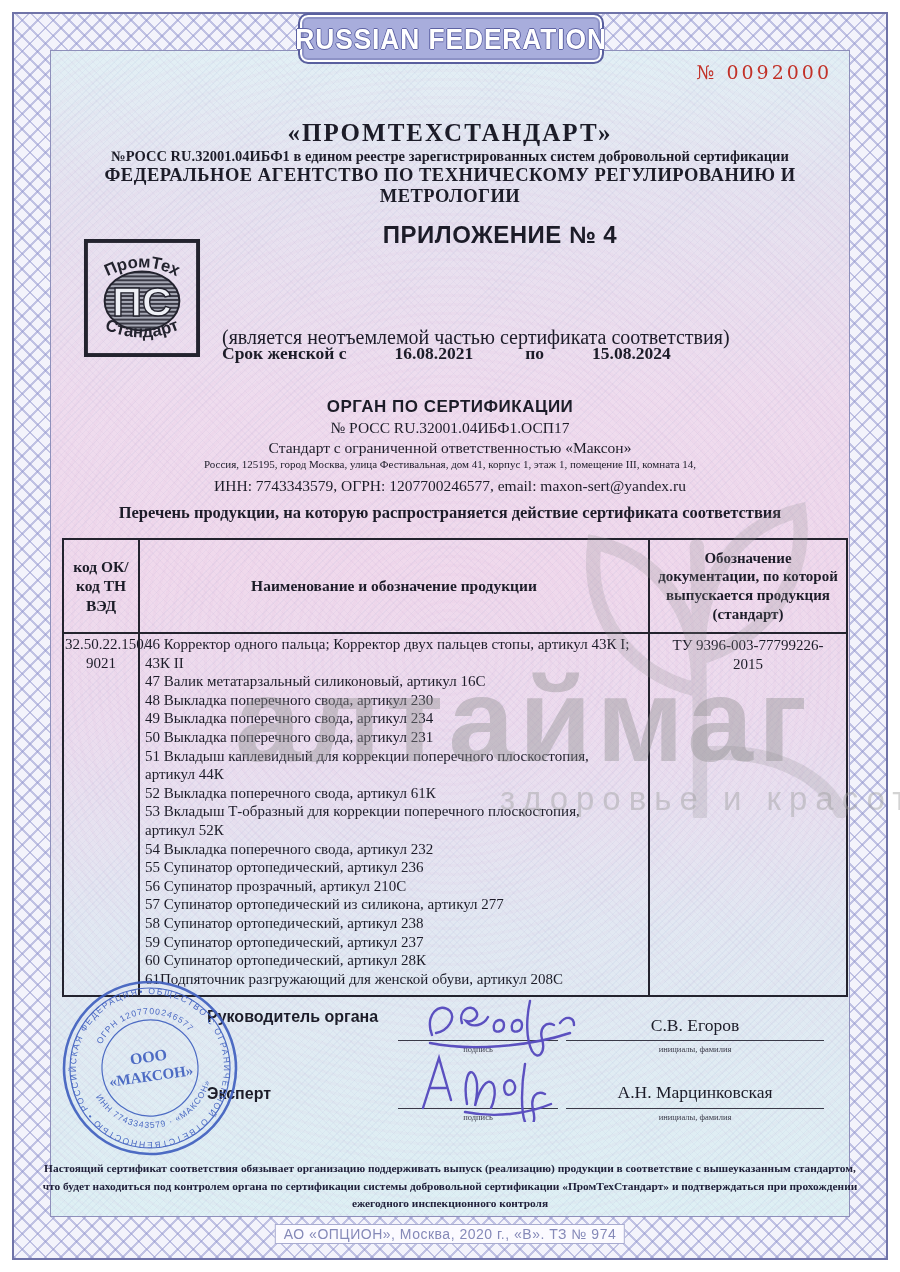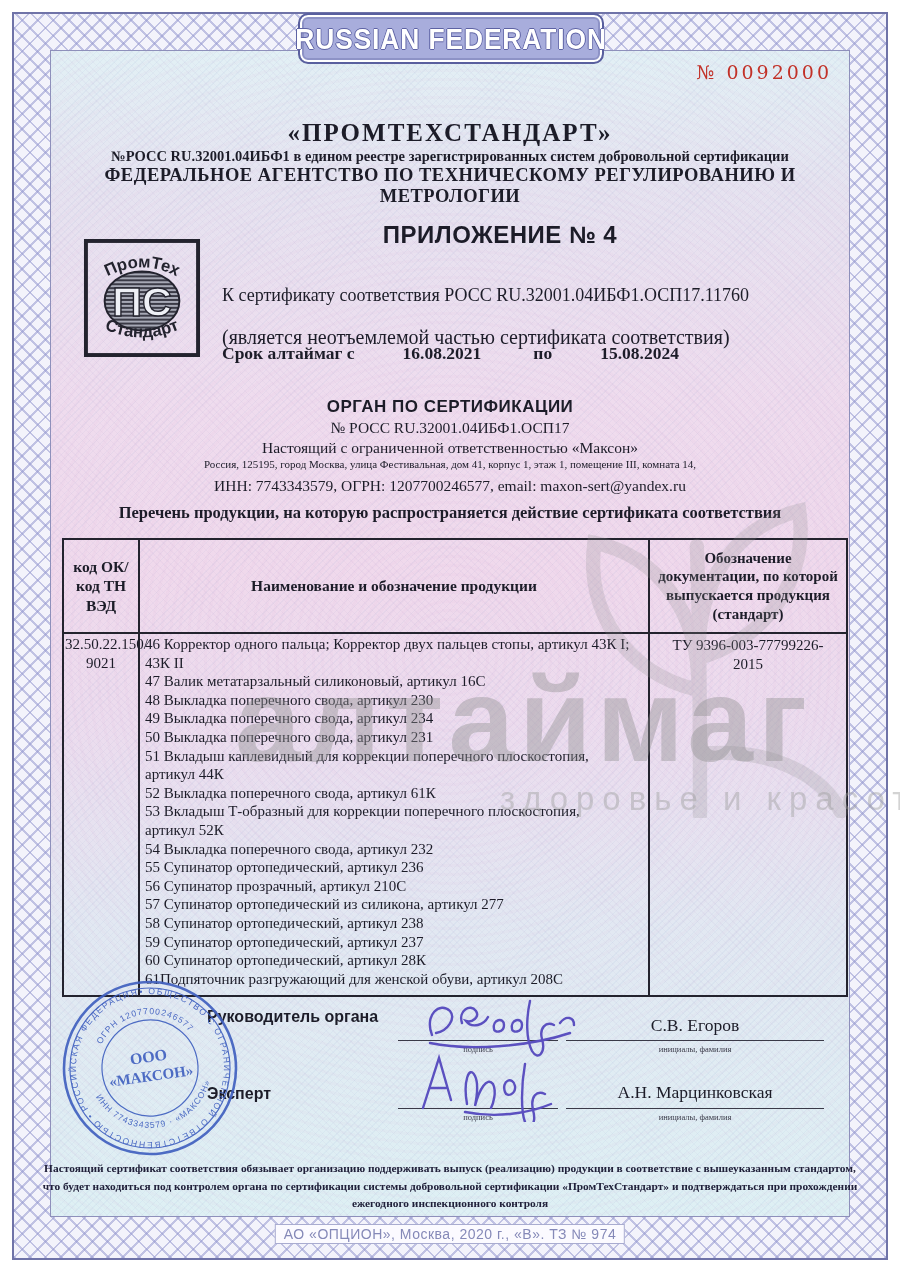--- a/index.html
+++ b/index.html
@@ -117,33 +117,32 @@
       <text font-family="Liberation Sans, sans-serif" font-weight="bold" font-size="42" fill="#eef0f6" stroke="#23232e" stroke-width="1.4" x="60" y="79" text-anchor="middle">ПС</text>
       <text font-family="Liberation Sans, sans-serif" font-weight="bold" font-size="17" fill="#23232e">
         <textPath href="#logoTopArc" startOffset="50%" text-anchor="middle">ПромТех</textPath>
       </text>
       <text font-family="Liberation Sans, sans-serif" font-weight="bold" font-size="17" fill="#23232e">
         <textPath href="#logoBottomArc" startOffset="50%" text-anchor="middle">Стандарт</textPath>
       </text>
     </svg>
   </div>
 
-  <div class="cert-ref1">К сертификату соответствия РОСС RU.32001.04ИБФ1.ОСП17.11760</div>
   <div class="cert-ref2">(является неотъемлемой частью сертификата соответствия)</div>
 
   <div class="validity">
-    <span>Срок алтаймаг с</span>
+    <span>Срок женской с</span>
     <span class="v-from">16.08.2021</span>
     <span class="v-po">по</span>
     <span class="v-to">15.08.2024</span>
   </div>
 
   <div class="org-heading">ОРГАН ПО СЕРТИФИКАЦИИ</div>
   <div class="org-number">№ РОСС RU.32001.04ИБФ1.ОСП17</div>
-  <div class="org-name">Настоящий с ограниченной ответственностью «Максон»</div>
+  <div class="org-name">Стандарт с ограниченной ответственностью «Максон»</div>
   <div class="org-address">Россия, 125195, город Москва, улица Фестивальная, дом 41, корпус 1, этаж 1, помещение III, комната 14,</div>
   <div class="org-details">ИНН: 7743343579, ОГРН: 1207700246577, email: maxon-sert@yandex.ru</div>
 
   <div class="list-caption">Перечень продукции, на которую распространяется действие сертификата соответствия</div>
 
   <table class="cert-table">
     <colgroup>
         <col style="width:76px">
         <col style="width:510px">
         <col style="width:198px">

